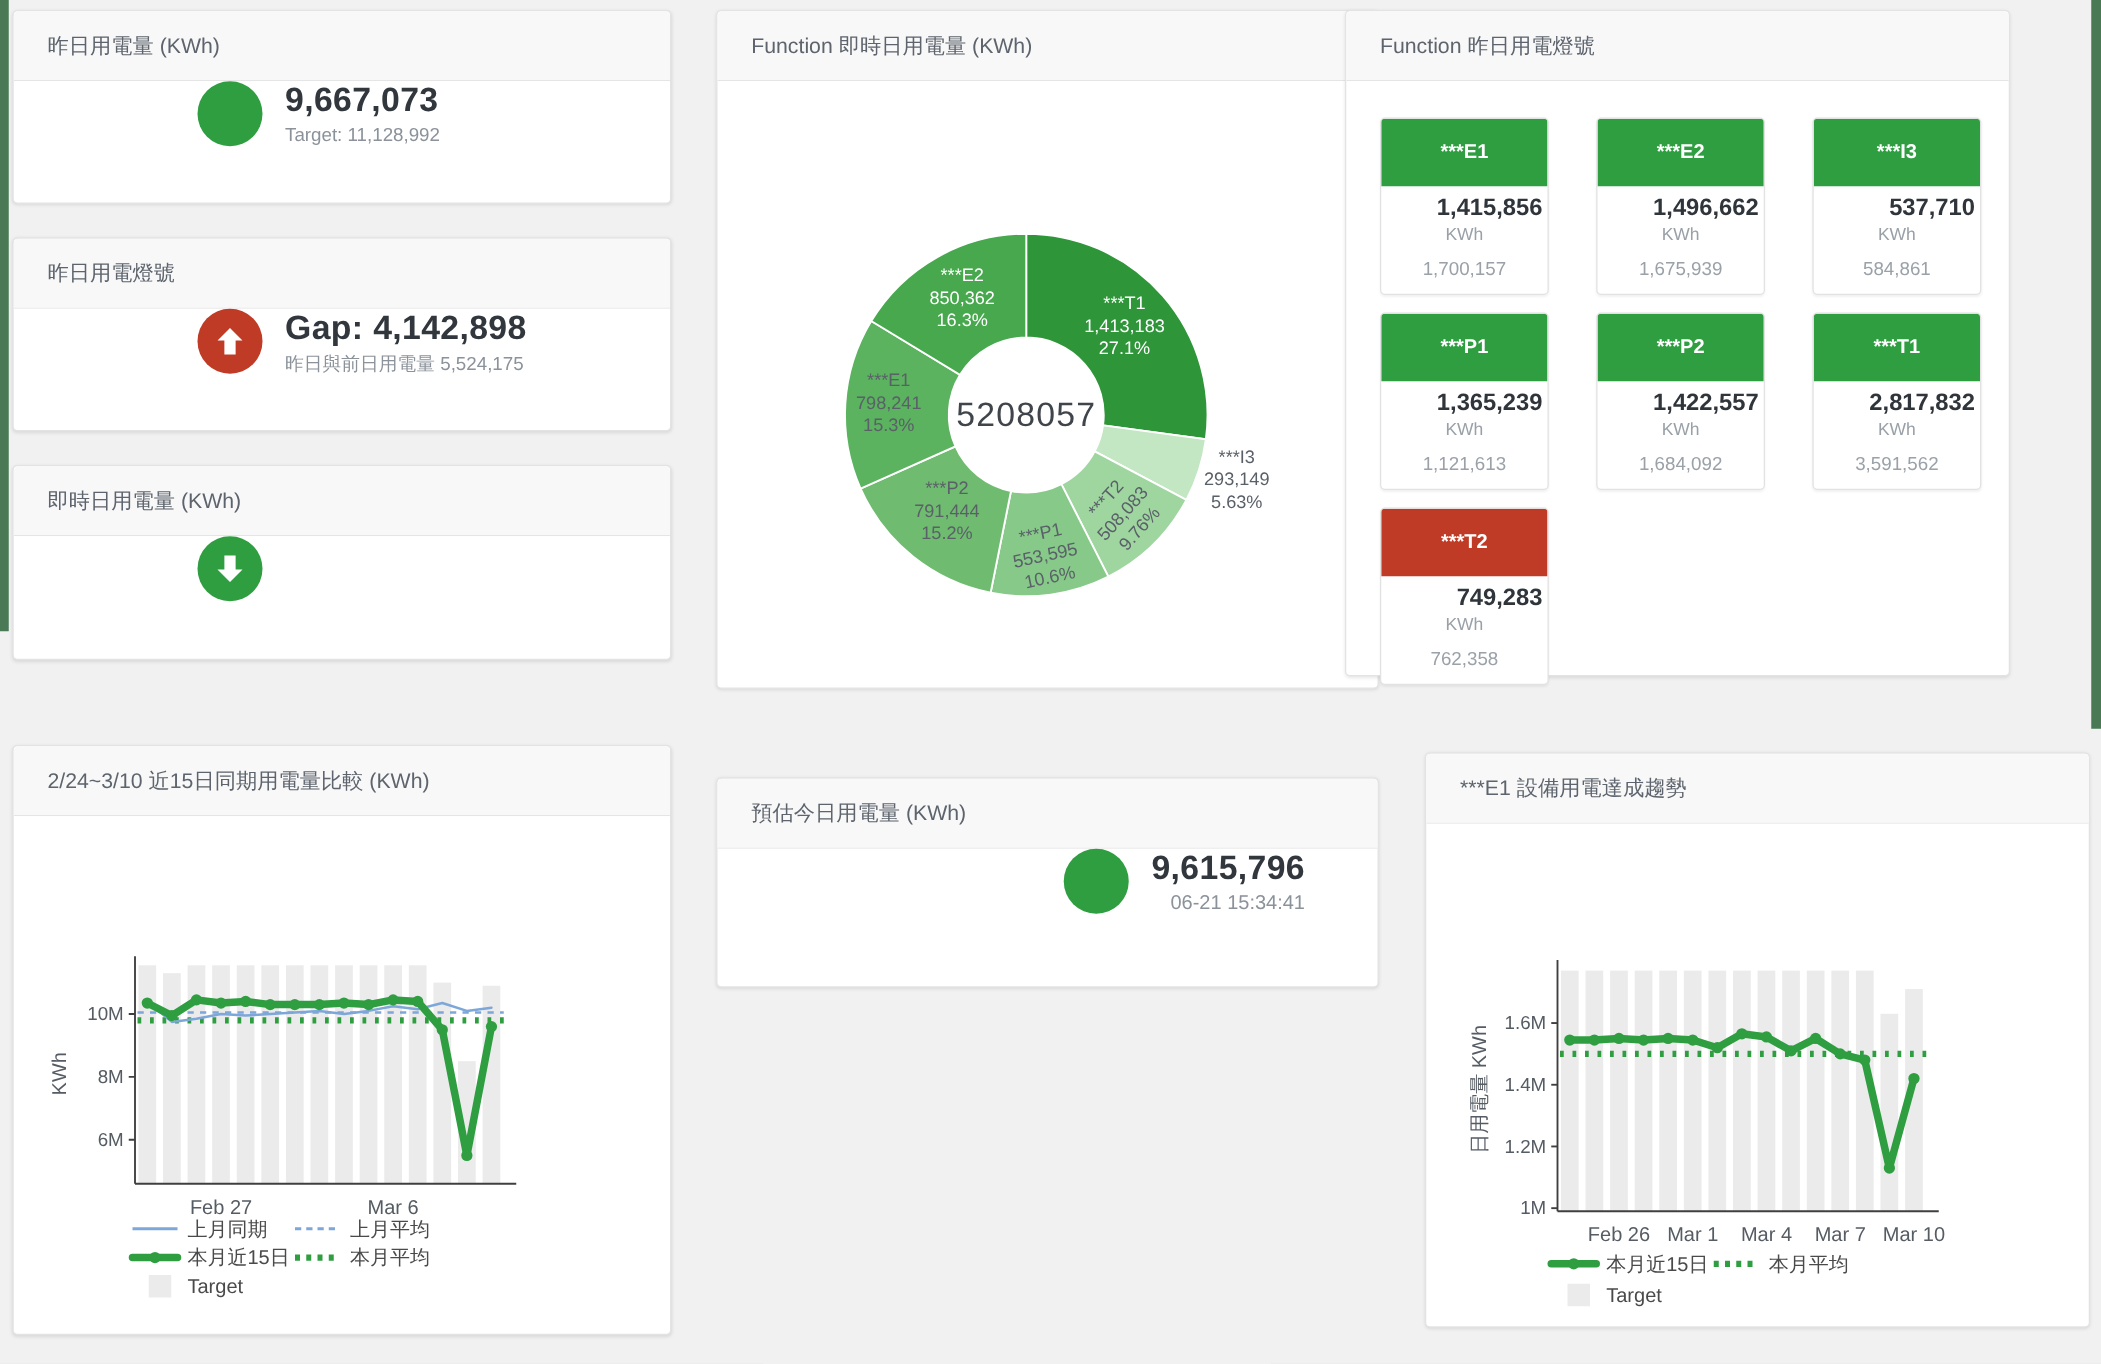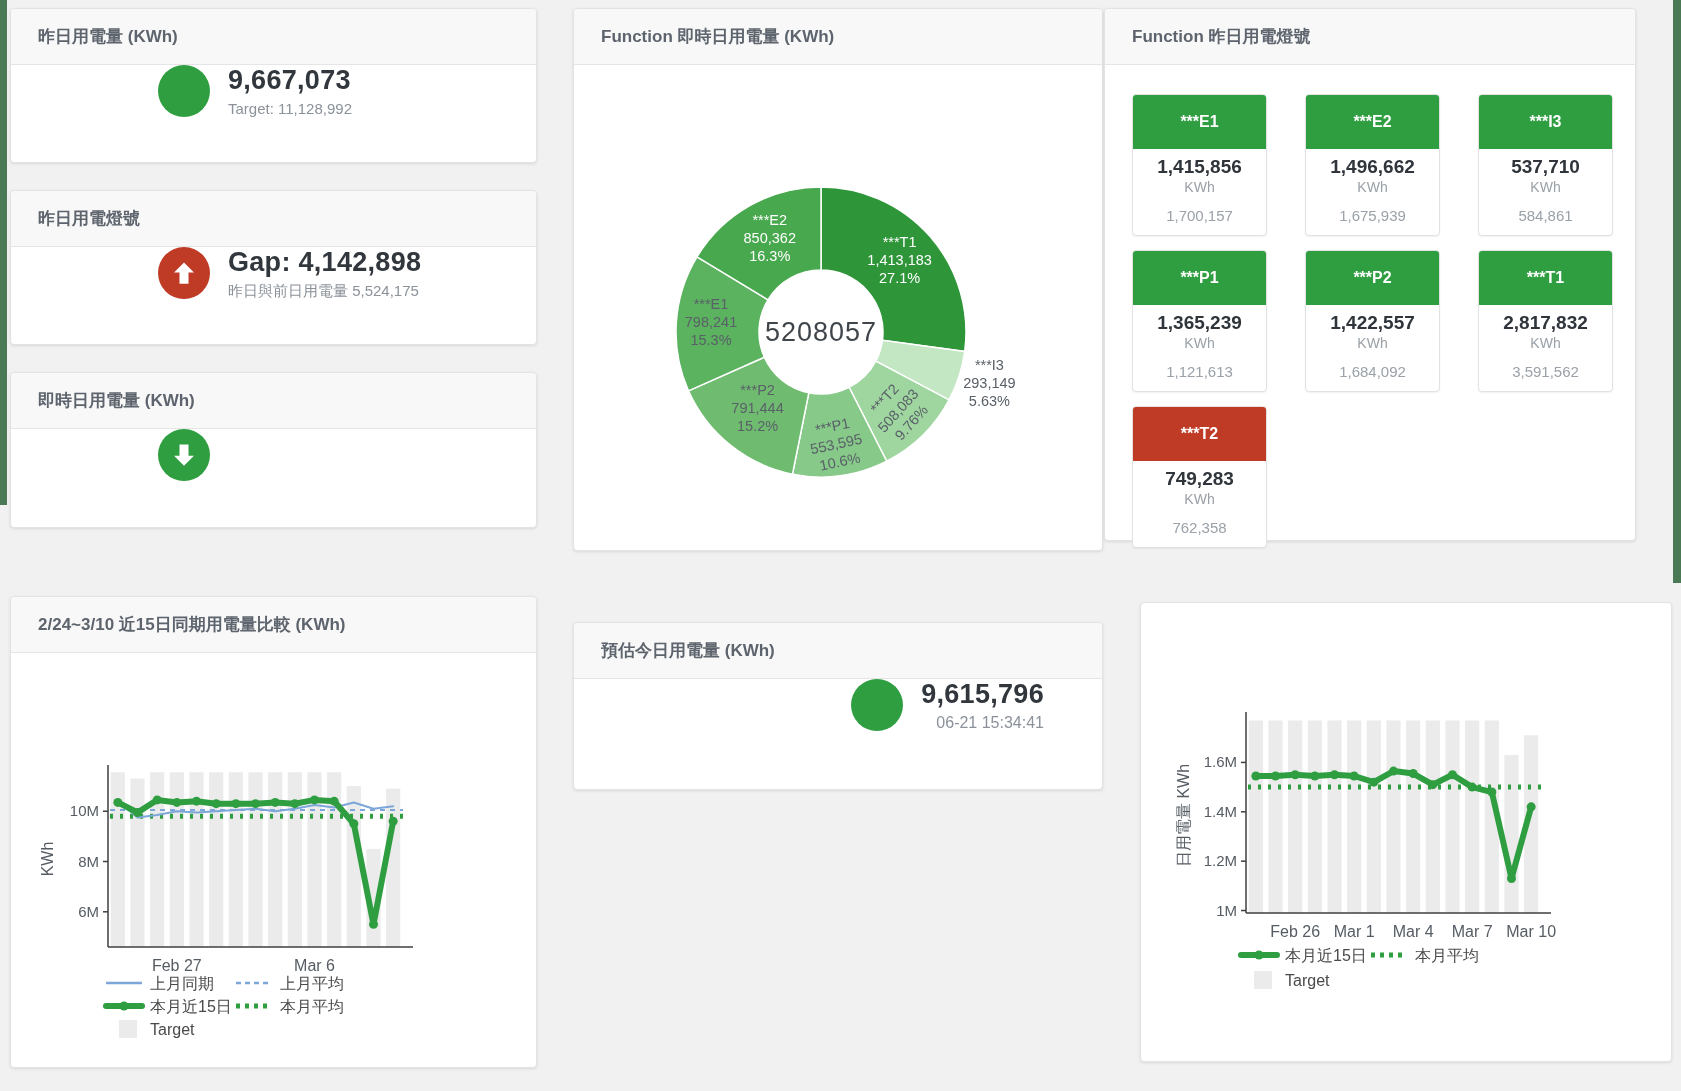--- a/index.html
+++ b/index.html
@@ -2,39 +2,39 @@
 <html><head>
 <meta charset="utf-8">
 <style>
   html,body{margin:0;padding:0;background:#e8e9e8;}
   #screen{position:relative;width:1681px;height:1091px;background:#f0f1f0;overflow:hidden;
           font-family:"Liberation Sans","DejaVu Sans",sans-serif;}
   .edge-strip{position:absolute;top:0;}
   .panel{position:absolute;background:#fff;border:1px solid #e3e3e3;border-radius:4px;
          box-shadow:0 1px 3px rgba(0,0,0,.10);box-sizing:border-box;}
   .panel-header{height:55px;line-height:55px;padding:0 27px;background:#f8f8f8;
-         border-bottom:1px solid #e5e5e5;font-size:17px;font-weight:bold;color:#5d646d;
+         border-bottom:1px solid #e5e5e5;font-size:17px;font-weight:normal;color:#5d646d;
          border-radius:4px 4px 0 0;white-space:nowrap;overflow:hidden;}
   .panel-body{position:relative;height:calc(100% - 56px);}
   .stat{display:flex;align-items:flex-start;gap:18px;padding-left:147px;height:100%;box-sizing:border-box;}
   .stat--right{justify-content:flex-end;padding-left:0;padding-right:58px;}
   .stat--right .stat-text{text-align:right;}
   .stat-circle{width:52px;height:52px;border-radius:50%;flex:0 0 auto;display:flex;
                align-items:center;justify-content:center;}
   .stat-value{font-size:27px;font-weight:bold;color:#31373d;letter-spacing:.3px;}
   .stat-sub{font-size:15px;color:#8b929a;margin-top:4px;}
   .stat--right .stat-sub{font-size:16px;}
   .lights-grid{display:grid;grid-template-columns:repeat(3,135px);column-gap:38px;row-gap:14px;
                padding:29px 0 0 27px;}
   .light-card{border:1px solid #e2e2e2;border-radius:4px;background:#fff;overflow:hidden;
               box-shadow:0 1px 2px rgba(0,0,0,.06);}
   .lc-header{height:54px;display:flex;align-items:center;justify-content:center;color:#fff;
              font-size:16px;font-weight:bold;}
   .lc-body{text-align:center;padding:7px 4px 11px;}
-  .lc-value{font-size:19px;font-weight:bold;color:#2f353b;}
+  .lc-value{font-size:19px;font-weight:bold;color:#2f353b;text-align:right;}
   .lc-unit{font-size:14px;color:#99a0a7;margin-top:1px;}
   .lc-target{font-size:15px;color:#9aa1a8;margin-top:12px;}
   svg{display:block;}
   svg text{font-family:"Liberation Sans","DejaVu Sans",sans-serif;}
 </style>
 </head>
 <body>
 
 <div id="screen">
 
@@ -169,21 +169,21 @@
     <div class="panel-header">預估今日用電量 (KWh)</div>
     <div class="panel-body stat stat--right">
       <span class="stat-circle" style="background: rgb(47, 158, 65);"></span>
       <div class="stat-text">
         <div class="stat-value">9,615,796</div>
         <div class="stat-sub">06-21 15:34:41</div>
       </div>
     </div>
   </section>
 
-  <section class="panel" style="left:1104px;top:8px;width:532px;height:533px;">
+  <section class="panel" style="left:1076px;top:8px;width:532px;height:533px;">
     <div class="panel-header">Function 昨日用電燈號</div>
     <div class="panel-body">
       <div class="lights-grid">
           <div class="light-card">
             <div class="lc-header" style="background: rgb(47, 158, 65);">***E1</div>
             <div class="lc-body">
               <div class="lc-value">1,415,856</div>
               <div class="lc-unit">KWh</div>
               <div class="lc-target">1,700,157</div>
             </div>
@@ -234,20 +234,21 @@
               <div class="lc-value">749,283</div>
               <div class="lc-unit">KWh</div>
               <div class="lc-target">762,358</div>
             </div>
           </div>
         </div>
     </div>
   </section>
 
   <section class="panel" style="left:1140px;top:602px;width:532px;height:460px;">
+    <div class="panel-header">***E1 設備用電達成趨勢</div>
     <div class="panel-body">
       <svg id="e1trend-chart" width="530" height="402">
           <rect x="107.75333333333333" y="117.46835443037975" width="14.16" height="192.53164556962025" fill="#ebebeb"></rect>
           <rect x="127.42" y="117.46835443037975" width="14.16" height="192.53164556962025" fill="#ebebeb"></rect>
           <rect x="147.08666666666667" y="117.46835443037975" width="14.16" height="192.53164556962025" fill="#ebebeb"></rect>
           <rect x="166.75333333333333" y="117.46835443037975" width="14.16" height="192.53164556962025" fill="#ebebeb"></rect>
           <rect x="186.42" y="117.46835443037975" width="14.16" height="192.53164556962025" fill="#ebebeb"></rect>
           <rect x="206.08666666666667" y="117.46835443037975" width="14.16" height="192.53164556962025" fill="#ebebeb"></rect>
           <rect x="225.75333333333333" y="117.46835443037975" width="14.16" height="192.53164556962025" fill="#ebebeb"></rect>
           <rect x="245.42" y="117.46835443037975" width="14.16" height="192.53164556962025" fill="#ebebeb"></rect>

